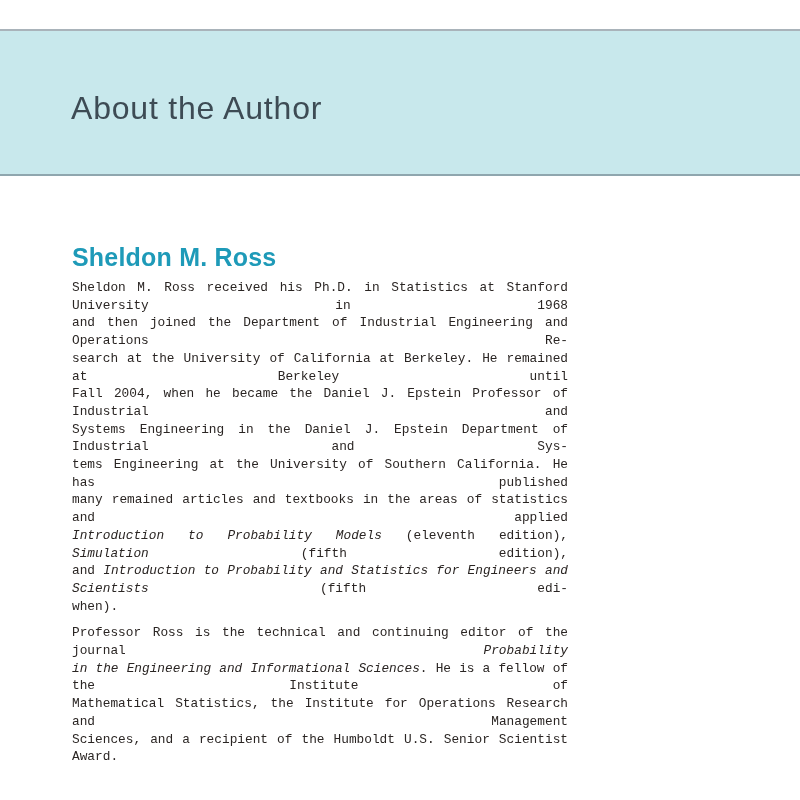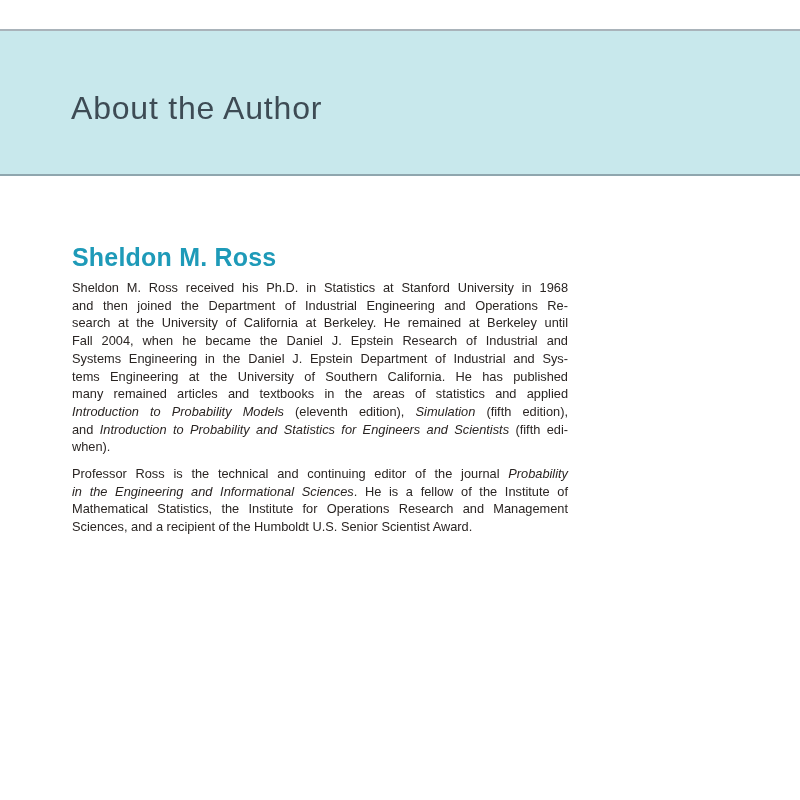--- a/index.html
+++ b/index.html
@@ -44,21 +44,21 @@
   }
   .author-name {
     margin: 0 0 11px 0;
     font-family: "Liberation Sans", sans-serif;
     font-size: 25px;
     line-height: 21px;
     font-weight: bold;
     letter-spacing: 0.2px;
   }
   .para .line {
-    font-family: Liberation Sans, sans-serif;
+    font-family: Liberation Mono, monospace;
     font-size: 12.8px;
     line-height: 17.7px;
     color: #2a2523;
     text-align: justify;
     text-align-last: justify;
   }
   .para .line.last {
     text-align-last: left;
   }
   .para + .para {
@@ -76,21 +76,21 @@
     <h1 class="banner-title" style="color: rgb(61, 75, 84);">About the Author</h1>
   </header>
 
   <main class="content">
     <h2 class="author-name" style="color: rgb(30, 154, 184);">Sheldon M. Ross</h2>
     <div id="paragraphs">
         <div class="para">
           <div class="line"><span>Sheldon M. Ross received his Ph.D. in Statistics at Stanford University in 1968</span></div>
           <div class="line"><span>and then joined the Department of Industrial Engineering and Operations Re-</span></div>
           <div class="line"><span>search at the University of California at Berkeley. He remained at Berkeley until</span></div>
-          <div class="line"><span>Fall 2004, when he became the Daniel J. Epstein Research of Industrial and</span></div>
+          <div class="line"><span>Fall 2004, when he became the Daniel J. Epstein Professor of Industrial and</span></div>
           <div class="line"><span>Systems Engineering in the Daniel J. Epstein Department of Industrial and Sys-</span></div>
           <div class="line"><span>tems Engineering at the University of Southern California. He has published</span></div>
           <div class="line"><span>many remained articles and textbooks in the areas of statistics and applied</span></div>
           <div class="line"><span class="it">Introduction to Probability Models</span><span> (eleventh edition), </span><span class="it">Simulation</span><span> (fifth edition),</span></div>
           <div class="line"><span>and </span><span class="it">Introduction to Probability and Statistics for Engineers and Scientists</span><span> (fifth edi-</span></div>
           <div class="line last"><span>when).</span></div>
         </div>
         <div class="para">
           <div class="line"><span>Professor Ross is the technical and continuing editor of the journal </span><span class="it">Probability</span></div>
           <div class="line"><span class="it">in the Engineering and Informational Sciences</span><span>. He is a fellow of the Institute of</span></div>

